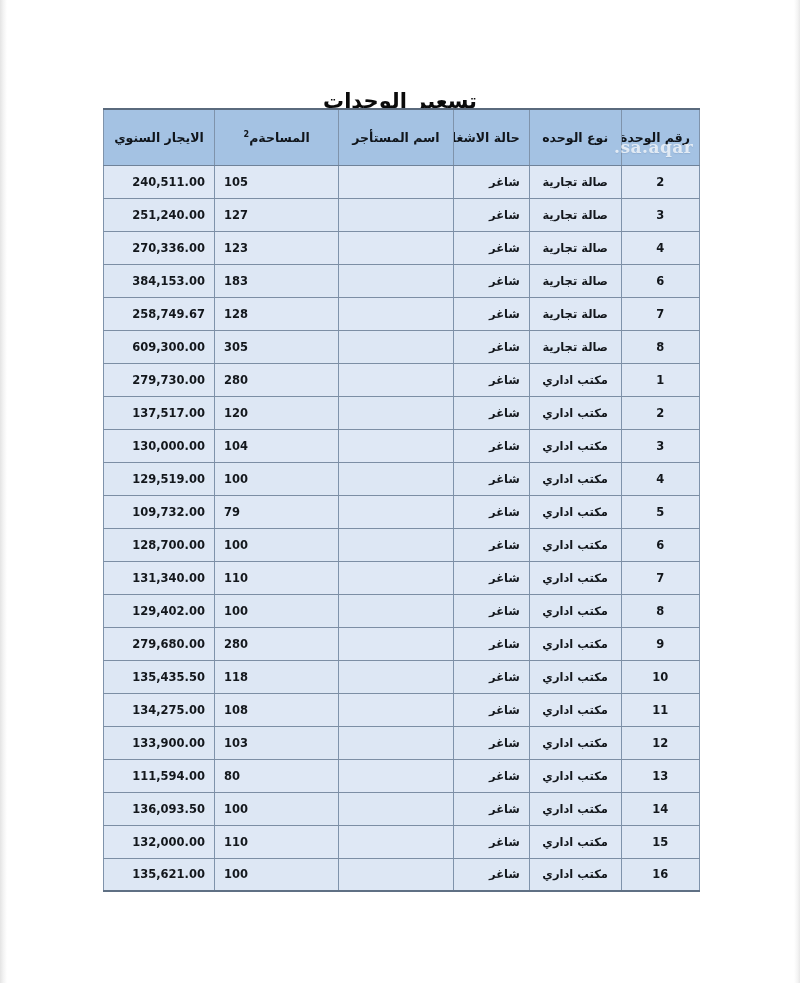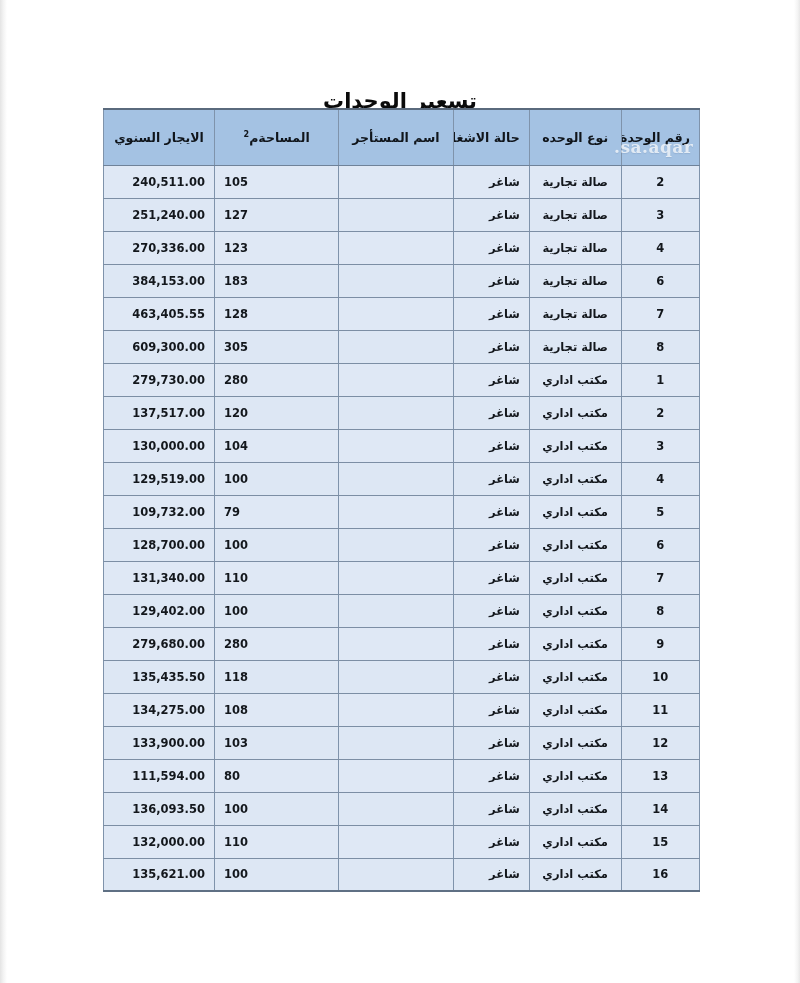--- a/index.html
+++ b/index.html
@@ -182,21 +182,21 @@
             <td class="c-tenant"></td>
             <td class="c-area">183</td>
             <td class="c-rent">384,153.00</td>
           </tr>
           <tr>
             <td class="c-unitno">7</td>
             <td class="c-unittype">صالة تجارية</td>
             <td class="c-status">شاغر</td>
             <td class="c-tenant"></td>
             <td class="c-area">128</td>
-            <td class="c-rent">463,405.55</td>
+            <td class="c-rent">258,749.67</td>
           </tr>
           <tr>
             <td class="c-unitno">8</td>
             <td class="c-unittype">صالة تجارية</td>
             <td class="c-status">شاغر</td>
             <td class="c-tenant"></td>
             <td class="c-area">305</td>
             <td class="c-rent">609,300.00</td>
           </tr>
           <tr>

